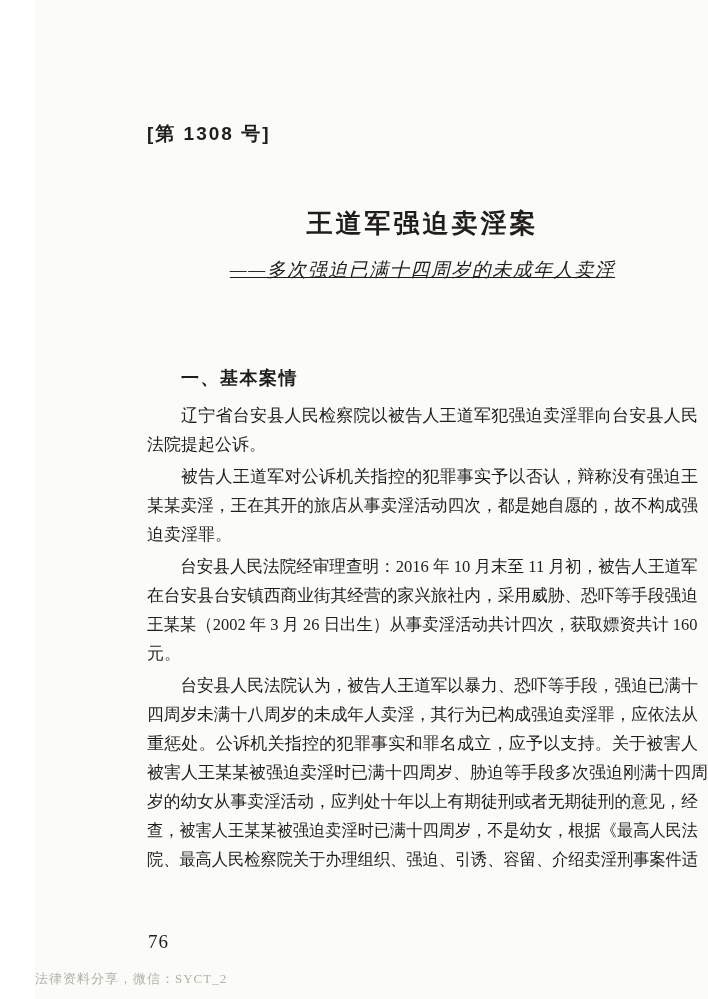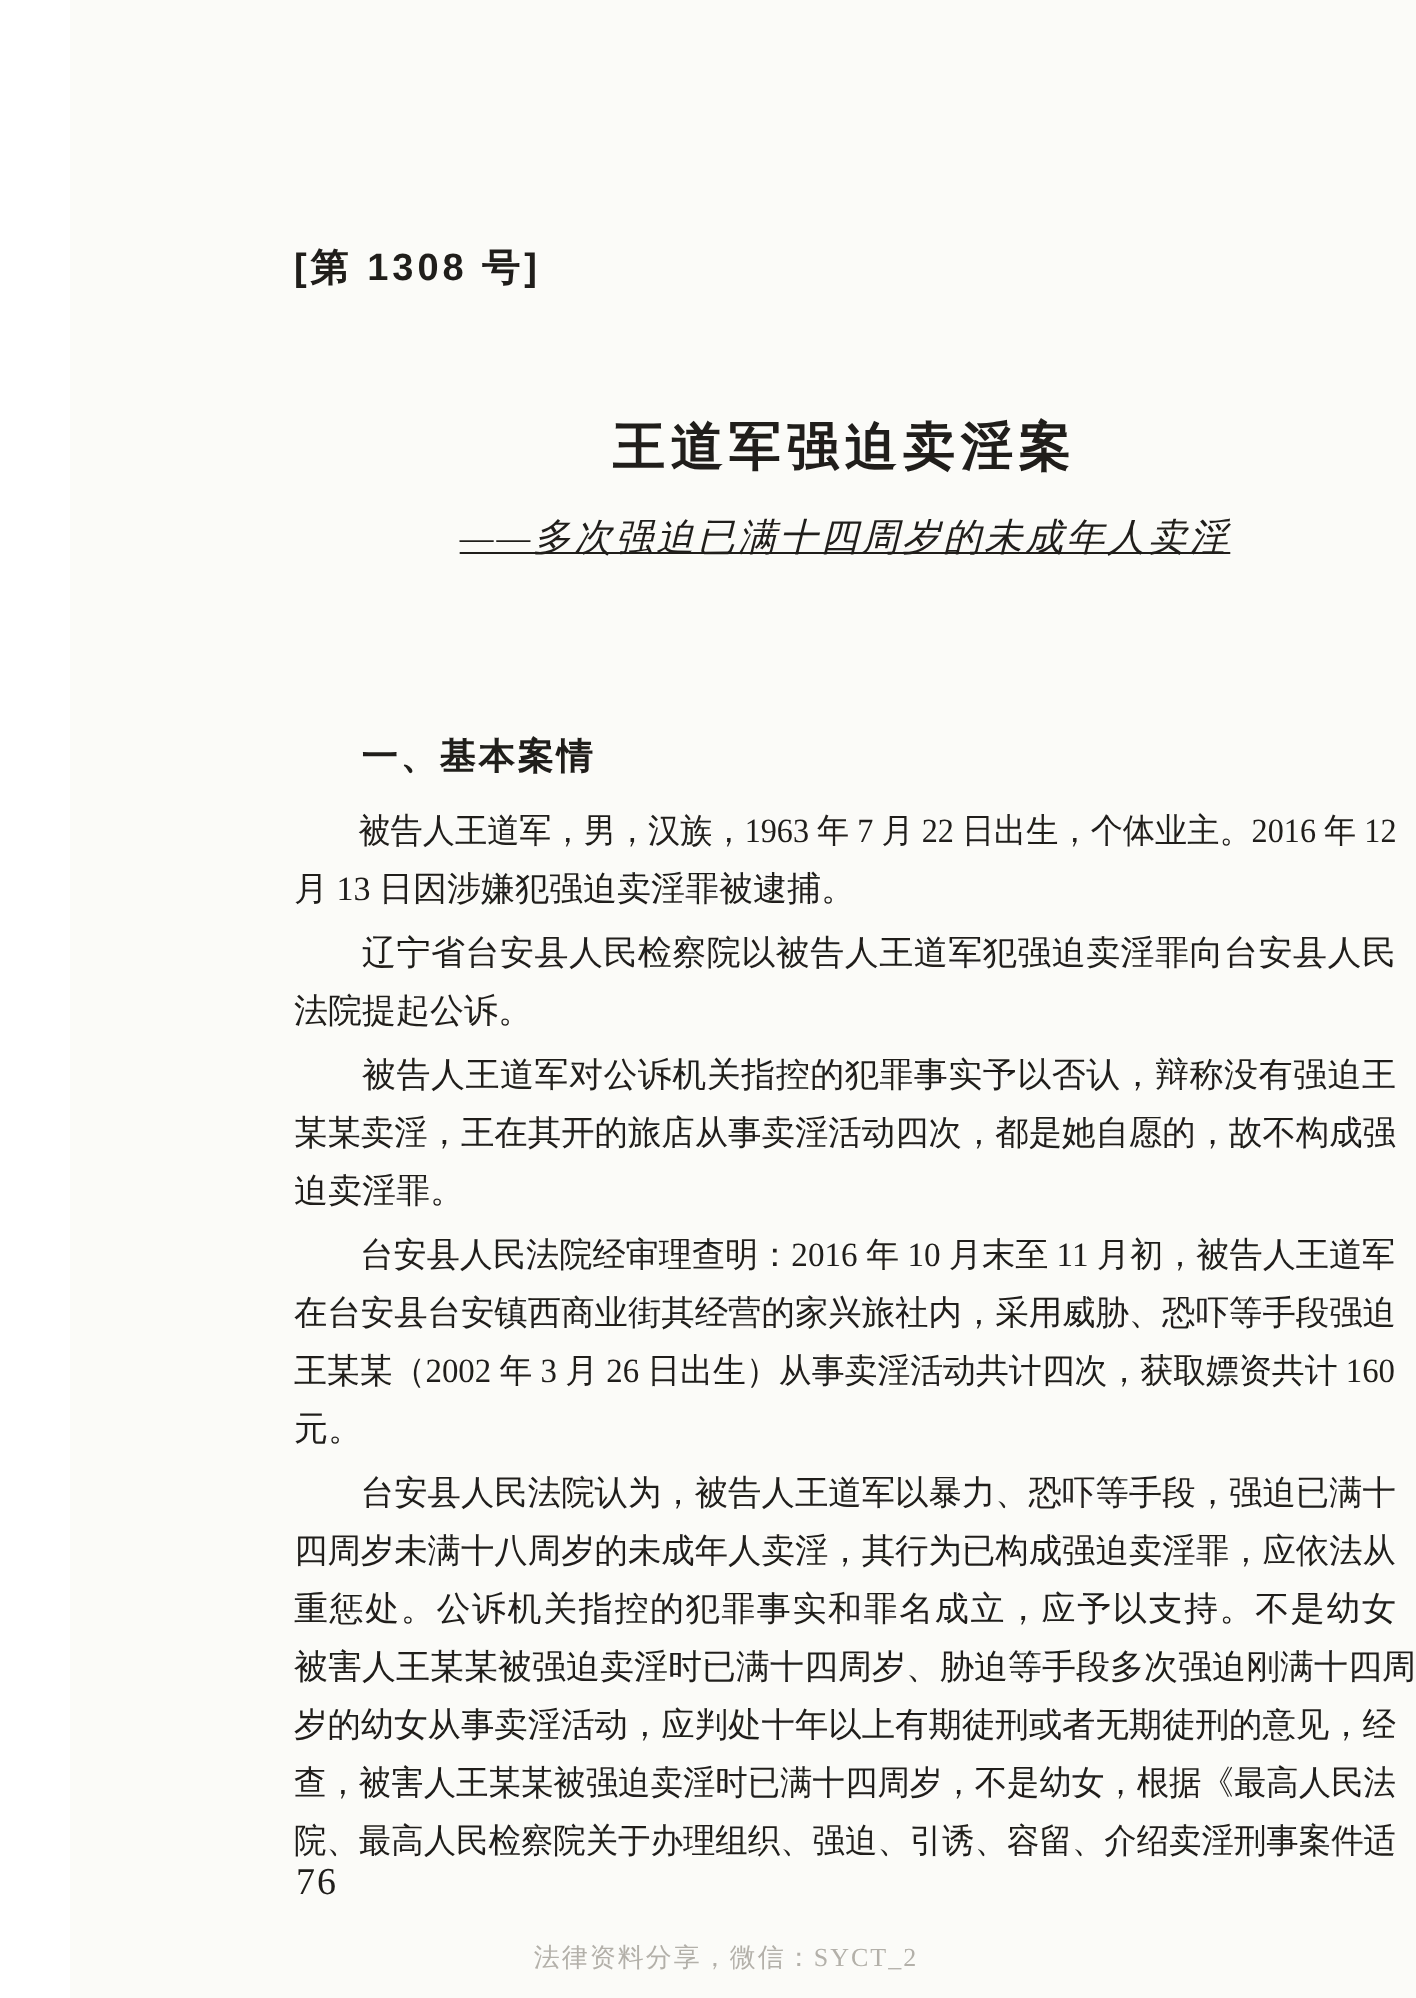--- a/index.html
+++ b/index.html
@@ -88,21 +88,21 @@
     top: 931px;
     font-size: 19px;
     letter-spacing: 1px;
   }
 
   .footer-watermark {
     position: absolute;
     left: 0;
     top: 970px;
     width: 656px;
-    text-align: center;
+    text-align: left;
     font-size: 13px;
     color: #b3b0a9;
     letter-spacing: 1px;
   }
 </style>
 </head>
 <body>
 
 <div class="page">
 
@@ -111,42 +111,38 @@
   <h1 class="title">王道军强迫卖淫案</h1>
 
   <div class="subtitle">
     <div class="line1">——多次强迫已满十四周岁的未成年人卖淫</div>
   </div>
 
   <h2 class="section-heading">一、基本案情</h2>
 
   <div class="body-text" id="body-text">
       <div class="paragraph">
-        <div class="line first" style="text-align-last: left; transform-origin: left center; transform: scaleX(0.946735);">被告人王道军，男，汉族，1963 年 7 月 22 日出生，个体业主。2016 年 12</div>
-        <div class="line parlast">月 13 日因涉嫌犯强迫卖淫罪被逮捕。</div>
-      </div>
-      <div class="paragraph">
         <div class="line first">辽宁省台安县人民检察院以被告人王道军犯强迫卖淫罪向台安县人民</div>
         <div class="line parlast">法院提起公诉。</div>
       </div>
       <div class="paragraph">
         <div class="line first">被告人王道军对公诉机关指控的犯罪事实予以否认，辩称没有强迫王</div>
         <div class="line" style="text-align-last: left; transform-origin: left center; transform: scaleX(0.982175);">某某卖淫，王在其开的旅店从事卖淫活动四次，都是她自愿的，故不构成强</div>
         <div class="line parlast">迫卖淫罪。</div>
       </div>
       <div class="paragraph">
         <div class="line first" style="text-align-last: left; transform-origin: left center; transform: scaleX(0.975221);">台安县人民法院经审理查明：2016 年 10 月末至 11 月初，被告人王道军</div>
         <div class="line" style="text-align-last: left; transform-origin: left center; transform: scaleX(0.982175);">在台安县台安镇西商业街其经营的家兴旅社内，采用威胁、恐吓等手段强迫</div>
         <div class="line" style="text-align-last: left; transform-origin: left center; transform: scaleX(0.966667);">王某某（2002 年 3 月 26 日出生）从事卖淫活动共计四次，获取嫖资共计 160</div>
         <div class="line parlast">元。</div>
       </div>
       <div class="paragraph">
         <div class="line first" style="text-align-last: left; transform-origin: left center; transform: scaleX(0.982175);">台安县人民法院认为，被告人王道军以暴力、恐吓等手段，强迫已满十</div>
         <div class="line" style="text-align-last: left; transform-origin: left center; transform: scaleX(0.982175);">四周岁未满十八周岁的未成年人卖淫，其行为已构成强迫卖淫罪，应依法从</div>
-        <div class="line">重惩处。公诉机关指控的犯罪事实和罪名成立，应予以支持。不是幼女</div>
+        <div class="line">重惩处。公诉机关指控的犯罪事实和罪名成立，应予以支持。关于被害人</div>
         <div class="line">被害人王某某被强迫卖淫时已满十四周岁、胁迫等手段多次强迫刚满十四周</div>
         <div class="line" style="text-align-last: left; transform-origin: left center; transform: scaleX(0.982175);">岁的幼女从事卖淫活动，应判处十年以上有期徒刑或者无期徒刑的意见，经</div>
         <div class="line" style="text-align-last: left; transform-origin: left center; transform: scaleX(0.953287);">查，被害人王某某被强迫卖淫时已满十四周岁，不是幼女，根据《最高人民法</div>
         <div class="line" style="text-align-last: left; transform-origin: left center; transform: scaleX(0.953287);">院、最高人民检察院关于办理组织、强迫、引诱、容留、介绍卖淫刑事案件适</div>
       </div>
     </div>
 
   <div class="page-number">76</div>
 
   <div class="footer-watermark">法律资料分享，微信：SYCT_2</div>

